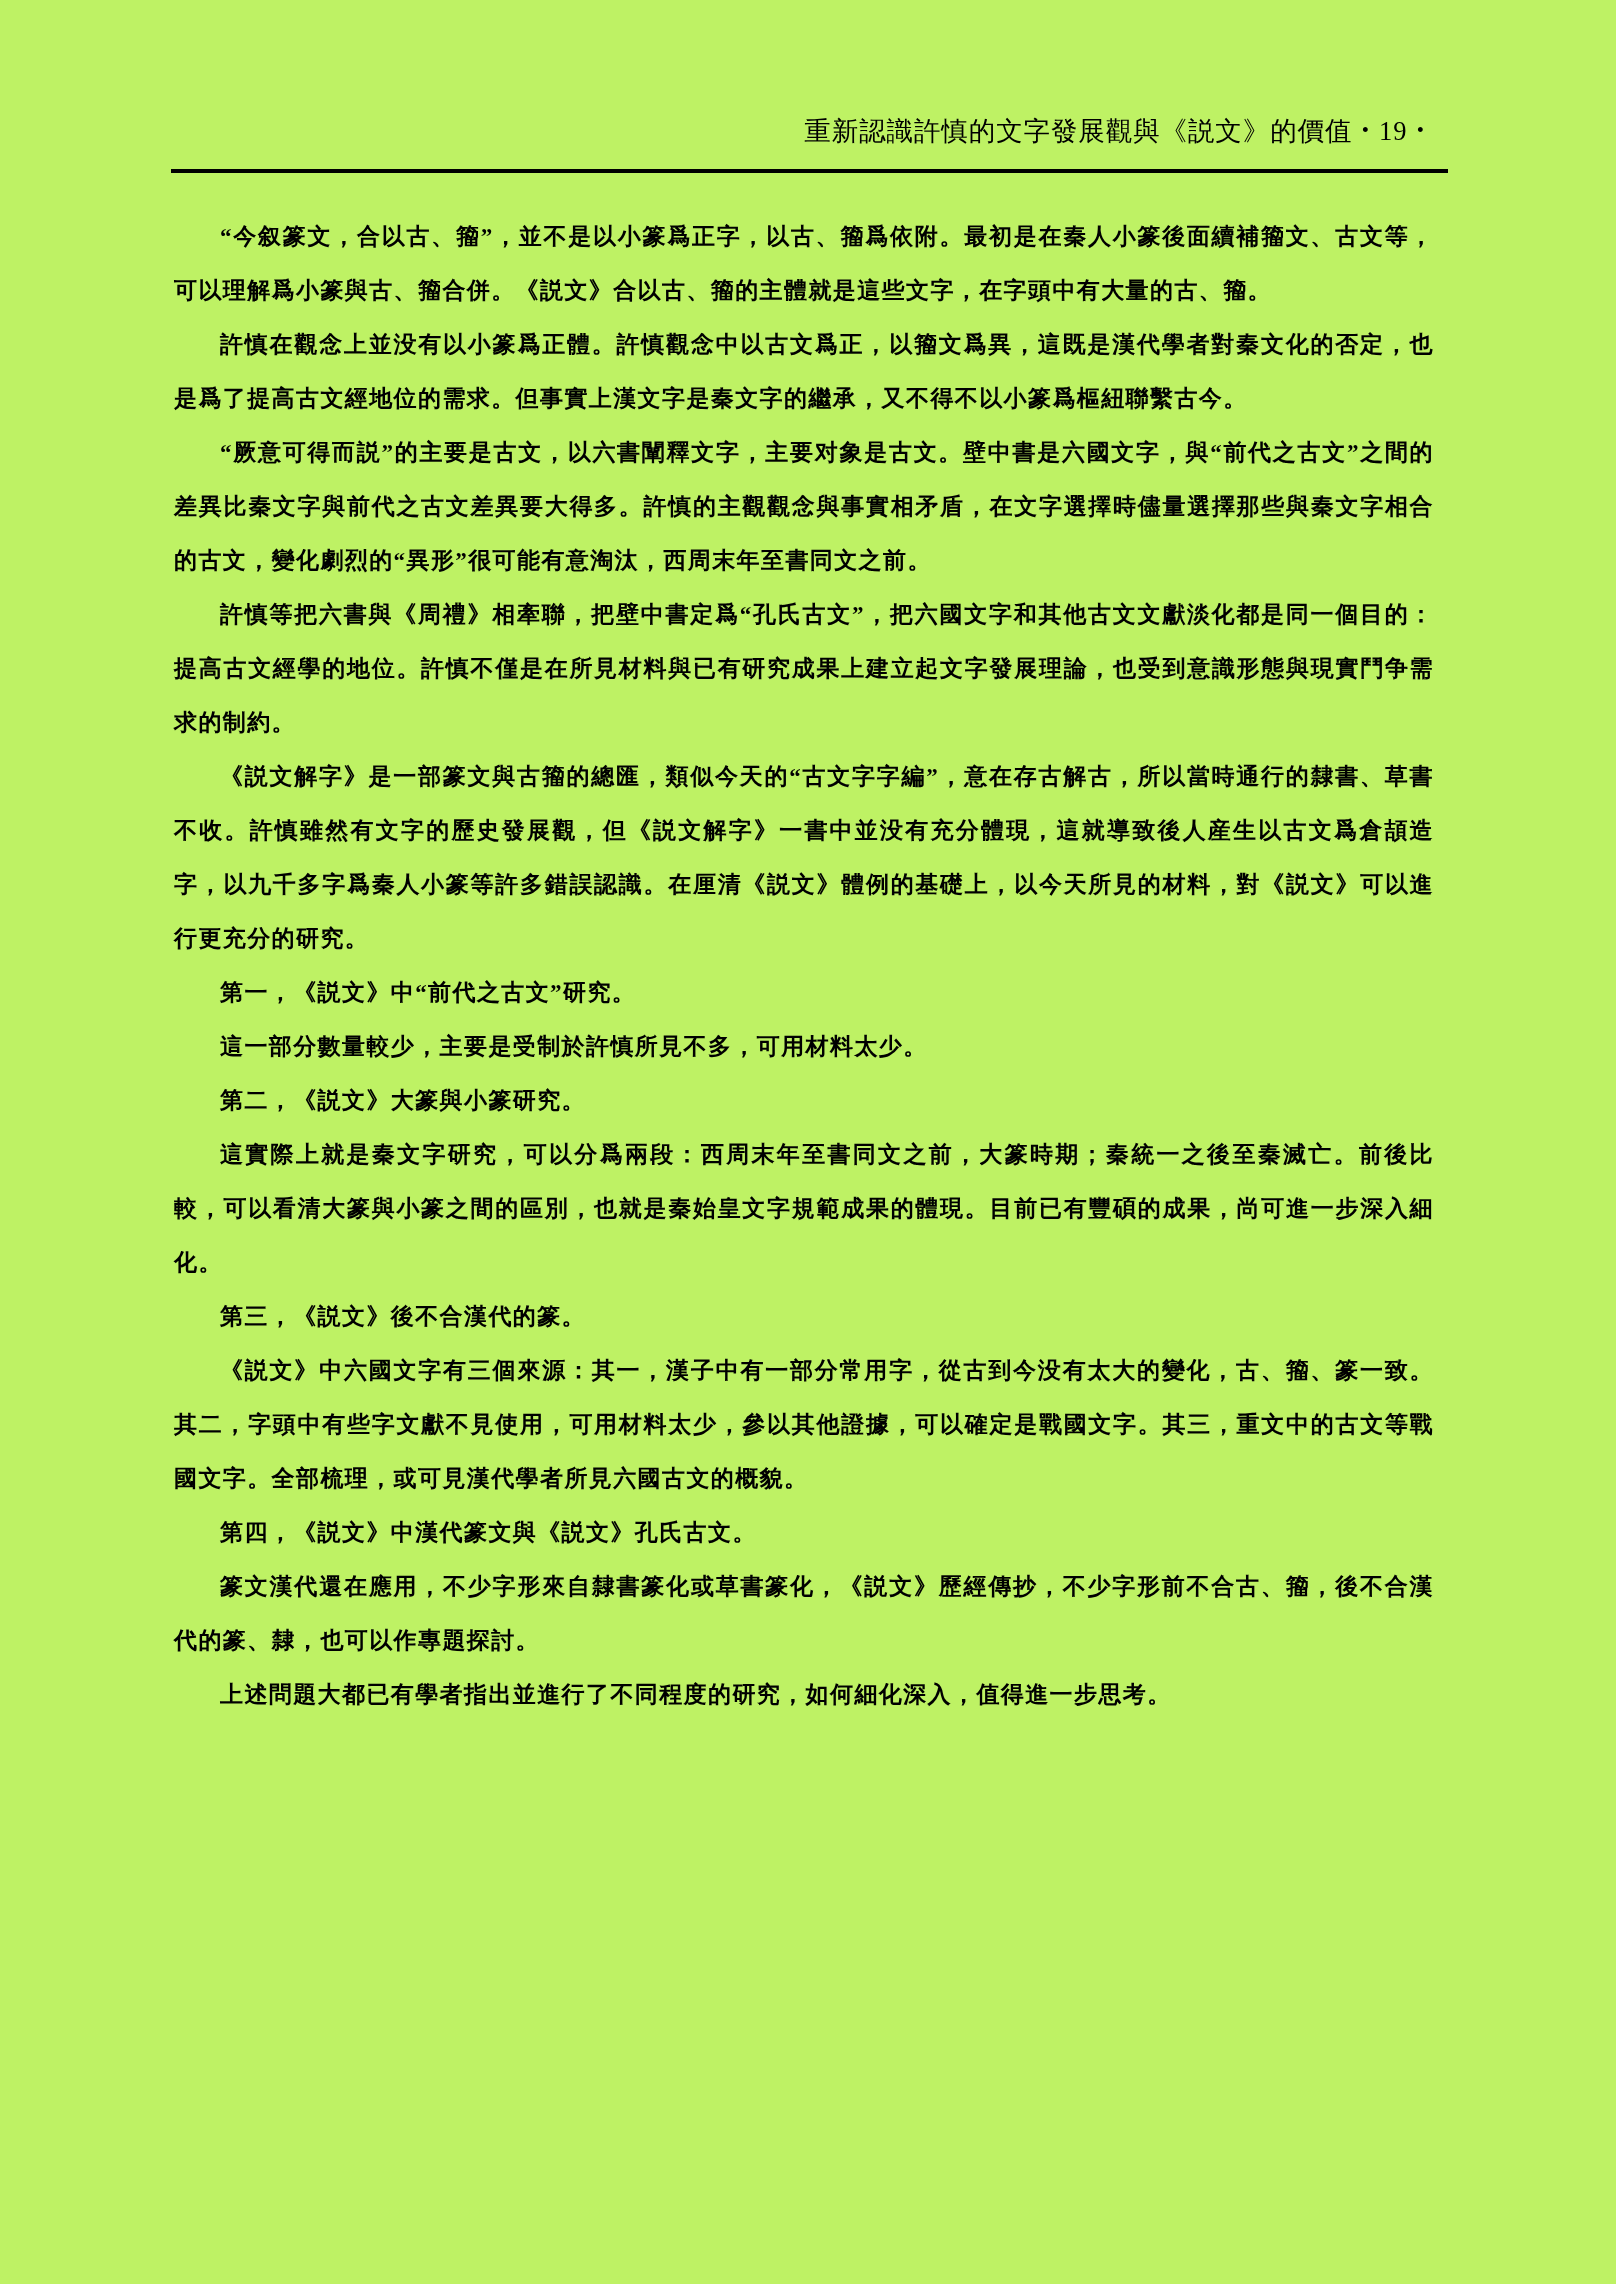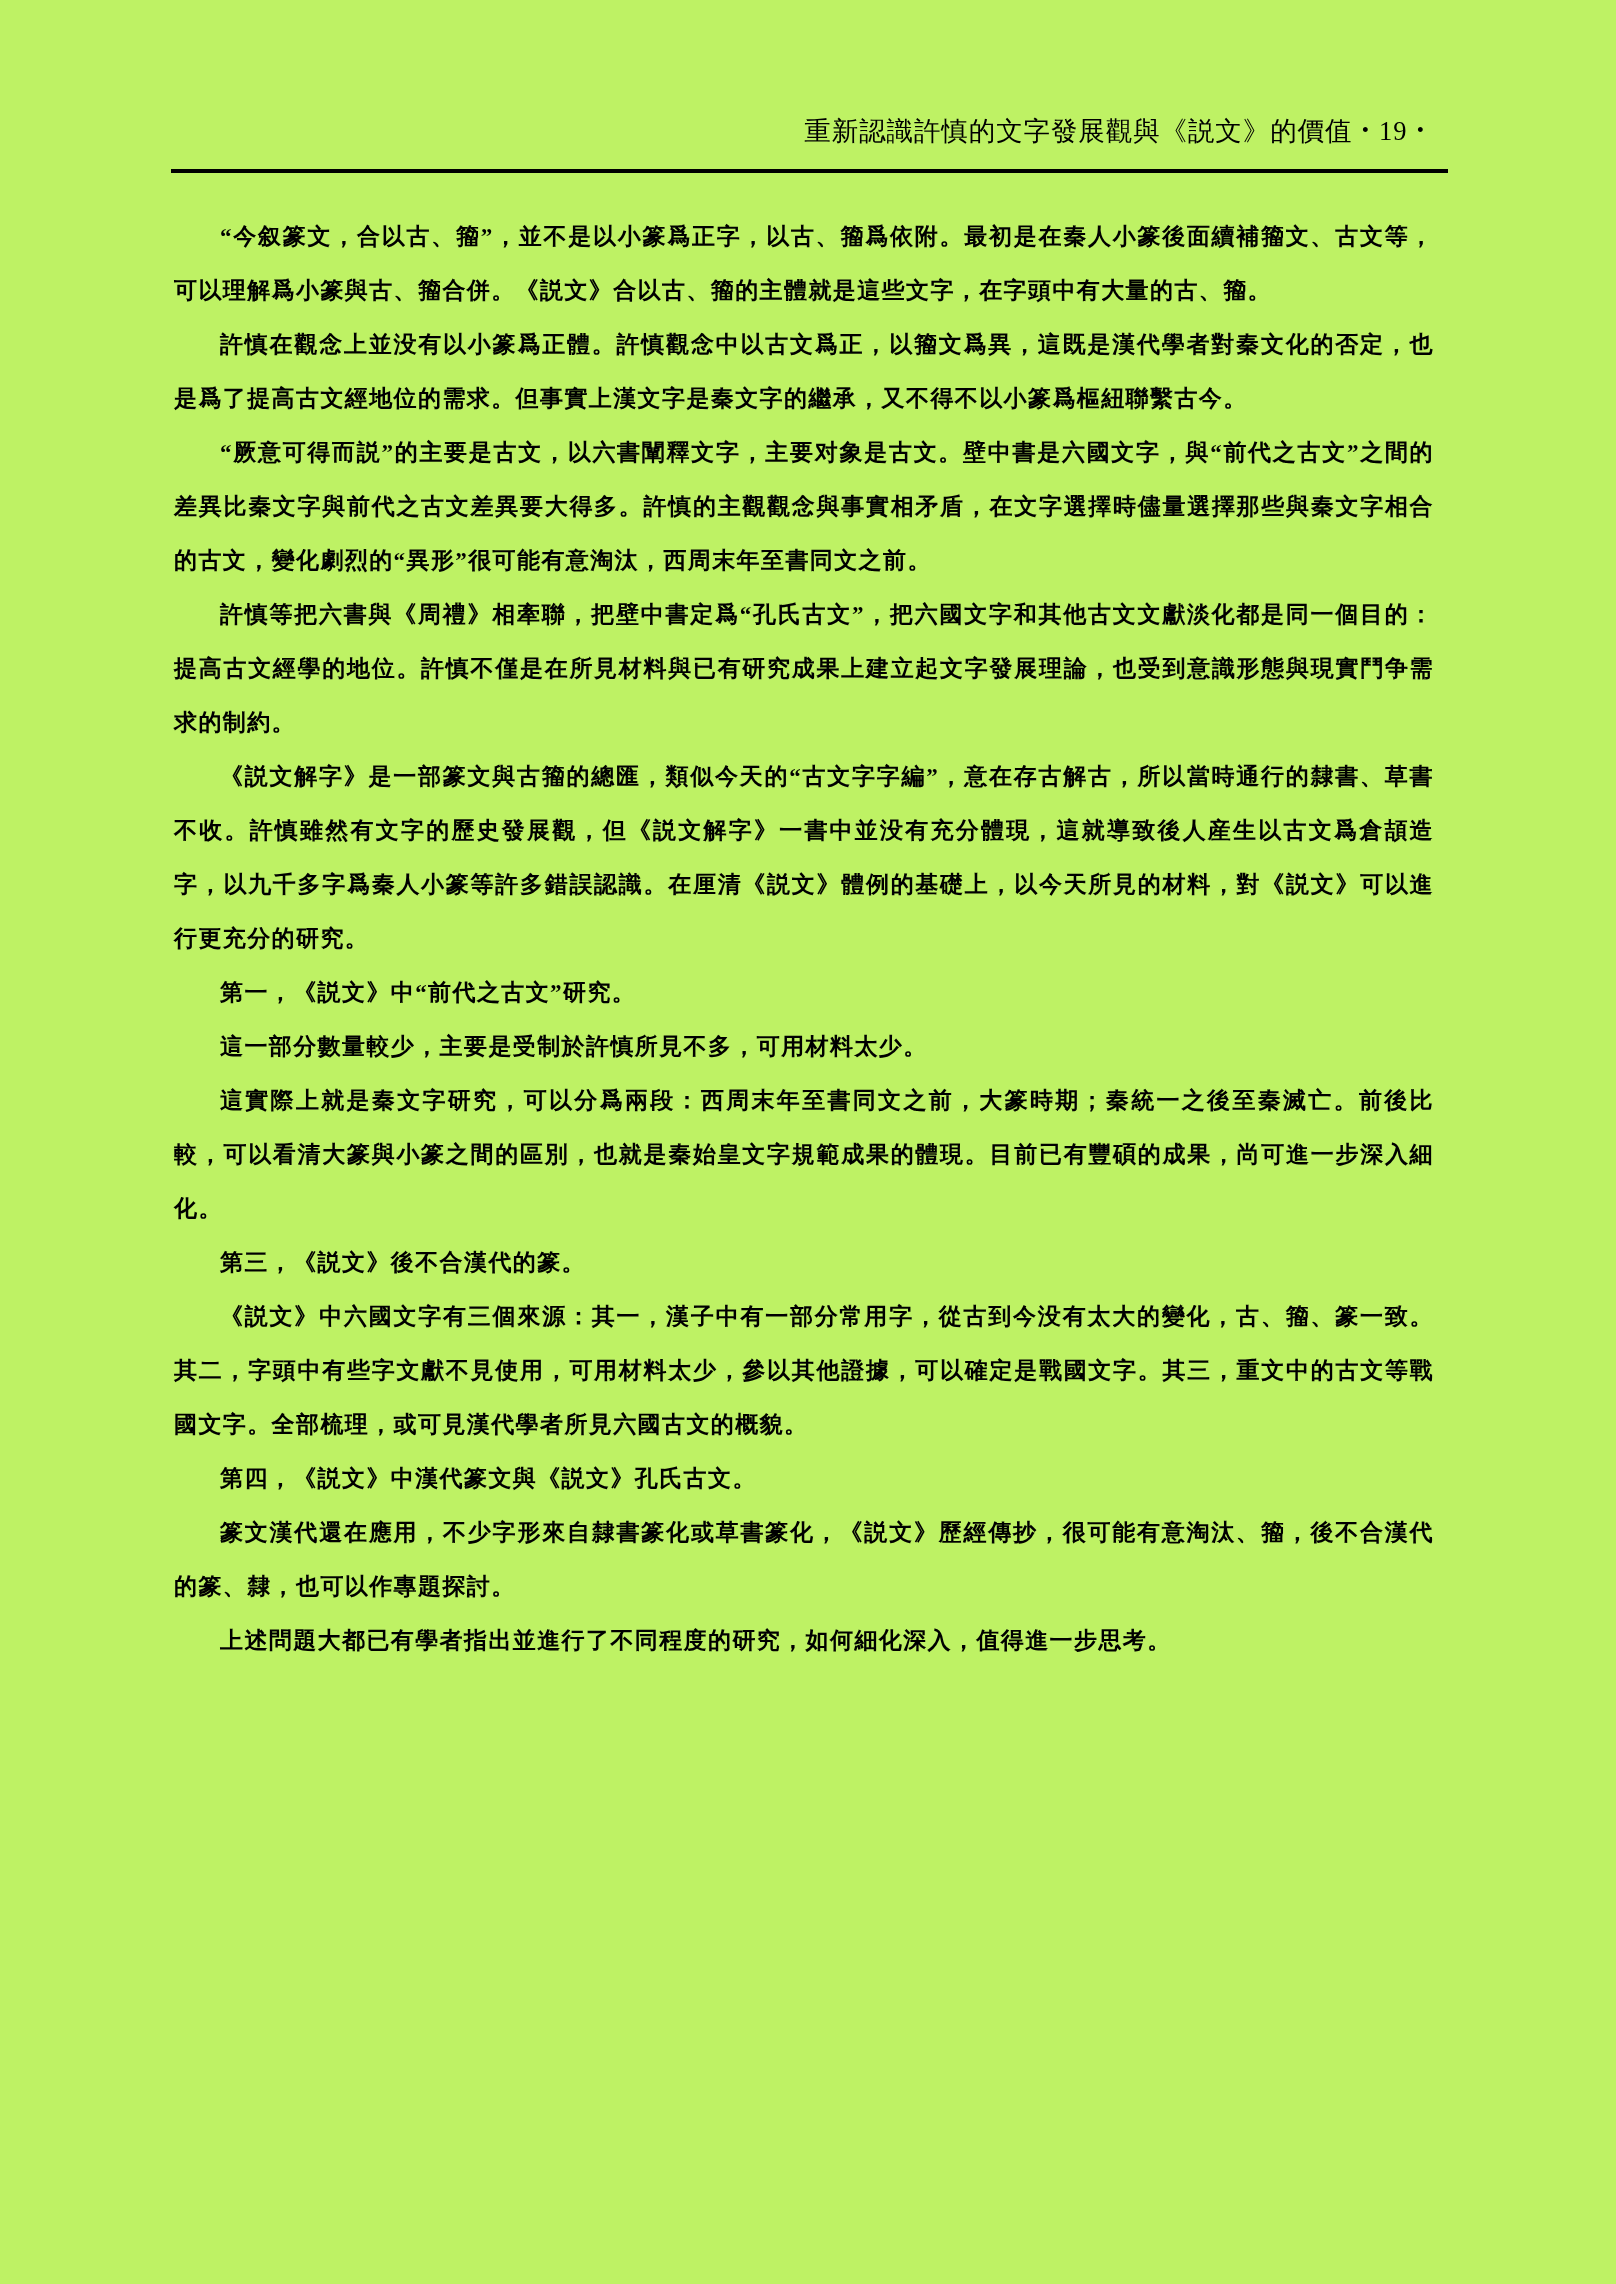--- a/index.html
+++ b/index.html
@@ -75,22 +75,23 @@
   <div class="header-rule"></div>
 
   <div class="article-body">
     <p>“今叙篆文，合以古、籀”，並不是以小篆爲正字，以古、籀爲依附。最初是在秦人小篆後面續補籀文、古文等，可以理解爲小篆與古、籀合併。《説文》合以古、籀的主體就是這些文字，在字頭中有大量的古、籀。</p>
     <p>許慎在觀念上並没有以小篆爲正體。許慎觀念中以古文爲正，以籀文爲異，這既是漢代學者對秦文化的否定，也是爲了提高古文經地位的需求。但事實上漢文字是秦文字的繼承，又不得不以小篆爲樞紐聯繫古今。</p>
     <p>“厥意可得而説”的主要是古文，以六書闡釋文字，主要对象是古文。壁中書是六國文字，與“前代之古文”之間的差異比秦文字與前代之古文差異要大得多。許慎的主觀觀念與事實相矛盾，在文字選擇時儘量選擇那些與秦文字相合的古文，變化劇烈的“異形”很可能有意淘汰，西周末年至書同文之前。</p>
     <p>許慎等把六書與《周禮》相牽聯，把壁中書定爲“孔氏古文”，把六國文字和其他古文文獻淡化都是同一個目的：提高古文經學的地位。許慎不僅是在所見材料與已有研究成果上建立起文字發展理論，也受到意識形態與現實鬥争需求的制約。</p>
     <p>《説文解字》是一部篆文與古籀的總匯，類似今天的“古文字字編”，意在存古解古，所以當時通行的隸書、草書不收。許慎雖然有文字的歷史發展觀，但《説文解字》一書中並没有充分體現，這就導致後人産生以古文爲倉頡造字，以九千多字爲秦人小篆等許多錯誤認識。在厘清《説文》體例的基礎上，以今天所見的材料，對《説文》可以進行更充分的研究。</p>
     <p>第一，《説文》中“前代之古文”研究。</p>
     <p>這一部分數量較少，主要是受制於許慎所見不多，可用材料太少。</p>
+    <p>第二，《説文》大篆與小篆研究。</p>
     <p>這實際上就是秦文字研究，可以分爲兩段：西周末年至書同文之前，大篆時期；秦統一之後至秦滅亡。前後比較，可以看清大篆與小篆之間的區別，也就是秦始皇文字規範成果的體現。目前已有豐碩的成果，尚可進一步深入細化。</p>
     <p>第三，《説文》後不合漢代的篆。</p>
     <p>《説文》中六國文字有三個來源：其一，漢子中有一部分常用字，從古到今没有太大的變化，古、籀、篆一致。其二，字頭中有些字文獻不見使用，可用材料太少，參以其他證據，可以確定是戰國文字。其三，重文中的古文等戰國文字。全部梳理，或可見漢代學者所見六國古文的概貌。</p>
     <p>第四，《説文》中漢代篆文與《説文》孔氏古文。</p>
-    <p>篆文漢代還在應用，不少字形來自隸書篆化或草書篆化，《説文》歷經傳抄，很可能有意淘汰、籀，後不合漢代的篆、隸，也可以作專題探討。</p>
+    <p>篆文漢代還在應用，不少字形來自隸書篆化或草書篆化，《説文》歷經傳抄，不少字形前不合古、籀，後不合漢代的篆、隸，也可以作專題探討。</p>
     <p>上述問題大都已有學者指出並進行了不同程度的研究，如何細化深入，值得進一步思考。</p>
   </div>
 
 </div>
 
 
 </body></html>

